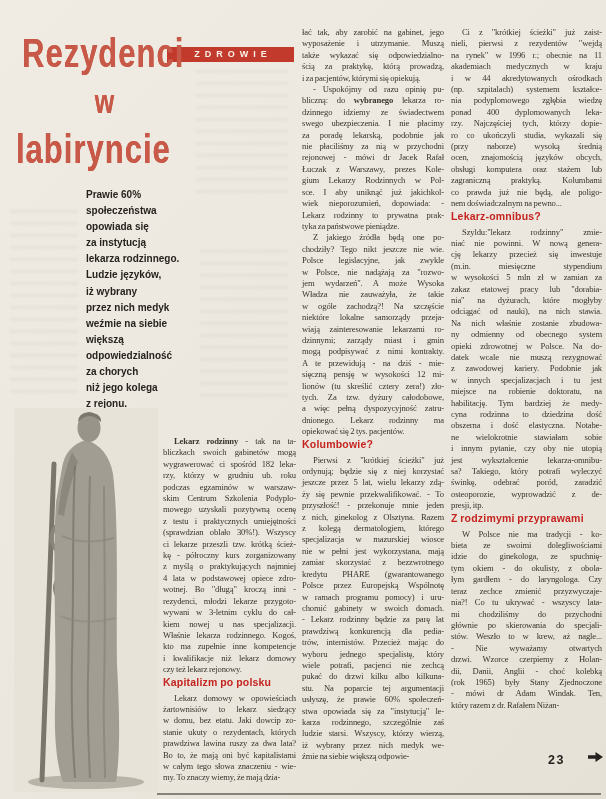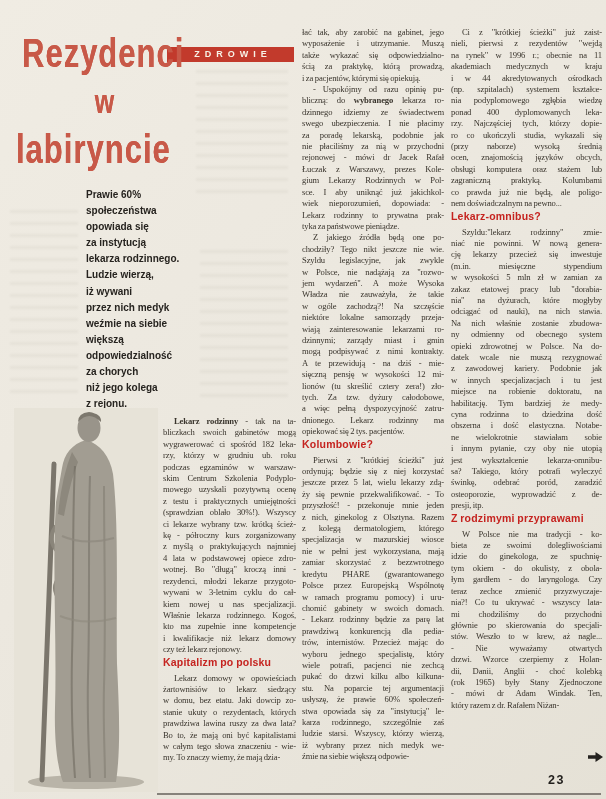--- a/index.html
+++ b/index.html
@@ -23,29 +23,29 @@
     text-shadow:0 0 0 #c85948;
   }
   #t1{left:22px;top:30px;width:140px;font-size:31px;}
   #t2{left:90px;top:83px;width:30px;font-size:25px;}
   #t3{left:16px;top:126px;width:150px;font-size:31px;}
   .intro{position:absolute;left:86px;top:187px;width:114px;
     font-family:"Liberation Sans",sans-serif;font-weight:700;font-size:10px;color:#26231f;}
   .intro-line{line-height:16.1px;white-space:nowrap;}
   .col{position:absolute;font-size:8.6px;line-height:11.4px;color:#39342c;
     letter-spacing:-0.15px;word-spacing:-0.4px;}
-  #col1{left:163px;top:416px;width:133px;}
+  #col1{left:163px;top:436px;width:133px;}
   #col2{left:302px;top:27px;width:142px;}
   #col3{left:451px;top:27px;width:151px;}
   .tl{text-align:justify;text-align-last:justify;white-space:nowrap;}
   .tl.last{text-align-last:left;}
   .para.ind .tl:first-child{text-indent:11px;}
   .colhead{font-family:"Liberation Sans",sans-serif;font-weight:700;color:#c5231f;
     font-size:10.5px;line-height:12px;margin:0 0 5px;letter-spacing:.2px;white-space:nowrap;}
-  .pagenum{position:absolute;left:548px;top:773px;font-family:"Liberation Sans",sans-serif;
+  .pagenum{position:absolute;left:548px;top:753px;font-family:"Liberation Sans",sans-serif;
     font-weight:700;font-size:12.5px;color:#211f1c;letter-spacing:1.5px;text-align:right;}
   .statue{position:absolute;left:12px;top:406px;width:148px;height:388px;}
   .cont-arrow{position:absolute;left:588px;top:752px;width:15px;height:10px;}
   .bottom-line{position:absolute;left:157px;right:5px;bottom:4px;height:2px;background:#45403a;opacity:.6;}
 </style>
 </head>
 <body>
 
 <div class="ghost ghost1"></div>
 <div class="ghost ghost2"></div>
@@ -56,22 +56,22 @@
 <div class="title-line" id="t1">Rezydenci</div>
 <div class="title-line" id="t2">w</div>
 <div class="title-line" id="t3">labiryncie</div>
 
 <div class="intro">
     <div class="intro-line">Prawie 60%</div>
     <div class="intro-line">społeczeństwa</div>
     <div class="intro-line">opowiada się</div>
     <div class="intro-line">za instytucją</div>
     <div class="intro-line">lekarza rodzinnego.</div>
-    <div class="intro-line">Ludzie wierzą,</div>
-    <div class="intro-line">iż wywani</div>
+    <div class="intro-line">Ludzie języków,</div>
+    <div class="intro-line">iż wybrany</div>
     <div class="intro-line">przez nich medyk</div>
     <div class="intro-line">weźmie na siebie</div>
     <div class="intro-line">większą</div>
     <div class="intro-line">odpowiedzialność</div>
     <div class="intro-line">za chorych</div>
     <div class="intro-line">niż jego kolega</div>
     <div class="intro-line">z rejonu.</div>
   </div>
 
 <svg class="statue" viewBox="0 0 148 388" xmlns="http://www.w3.org/2000/svg">
@@ -94,21 +94,21 @@
     <div class="para ind">
       <div class="tl"><b>Lekarz rodzinny</b> - tak na ta-</div>
       <div class="tl">bliczkach swoich gabinetów mogą</div>
       <div class="tl">wygrawerować ci spośród 182 leka-</div>
       <div class="tl">rzy, którzy w grudniu ub. roku</div>
       <div class="tl">podczas egzaminów w warszaw-</div>
       <div class="tl">skim Centrum Szkolenia Podyplo-</div>
       <div class="tl">mowego uzyskali pozytywną ocenę</div>
       <div class="tl">z testu i praktycznych umiejętności</div>
       <div class="tl">(sprawdzian oblało 30%!). Wszyscy</div>
-      <div class="tl">ci lekarze wybrany tzw. krótką ścież-</div>
+      <div class="tl">ci lekarze przeszli tzw. krótką ścież-</div>
       <div class="tl">kę - półroczny kurs zorganizowany</div>
       <div class="tl">z myślą o praktykujących najmniej</div>
       <div class="tl">4 lata w podstawowej opiece zdro-</div>
       <div class="tl">wotnej. Bo "długą" kroczą inni -</div>
       <div class="tl">rezydenci, młodzi lekarze przygoto-</div>
       <div class="tl">wywani w 3-letnim cyklu do cał-</div>
       <div class="tl">kiem nowej u nas specjalizacji.</div>
       <div class="tl">Właśnie lekarza rodzinnego. Kogoś,</div>
       <div class="tl">kto ma zupełnie inne kompetencje</div>
       <div class="tl">i kwalifikacje niż lekarz domowy</div>
@@ -145,21 +145,21 @@
       <div class="tl">Łuczak z Warszawy, prezes Kole-</div>
       <div class="tl">gium Lekarzy Rodzinnych w Pol-</div>
       <div class="tl">sce. I aby uniknąć już jakichkol-</div>
       <div class="tl">wiek nieporozumień, dopowiada: -</div>
       <div class="tl">Lekarz rodzinny to prywatna prak-</div>
       <div class="tl last">tyka za państwowe pieniądze.</div>
     </div>
     <div class="para ind">
       <div class="tl">Z jakiego źródła będą one po-</div>
       <div class="tl">chodziły? Tego nikt jeszcze nie wie.</div>
-      <div class="tl">Szyldu legislacyjne, jak zwykle</div>
+      <div class="tl">Polsce legislacyjne, jak zwykle</div>
       <div class="tl">w Polsce, nie nadążają za "rozwo-</div>
       <div class="tl">jem wydarzeń". A może Wysoka</div>
       <div class="tl">Władza nie zauważyła, że takie</div>
       <div class="tl">w ogóle zachodzą?! Na szczęście</div>
       <div class="tl">niektóre lokalne samorządy przeja-</div>
       <div class="tl">wiają zainteresowanie lekarzami ro-</div>
       <div class="tl">dzinnymi; zarządy miast i gmin</div>
       <div class="tl">mogą podpisywać z nimi kontrakty.</div>
       <div class="tl">A te przewidują - na dziś - mie-</div>
       <div class="tl">sięczną pensję w wysokości 12 mi-</div>

